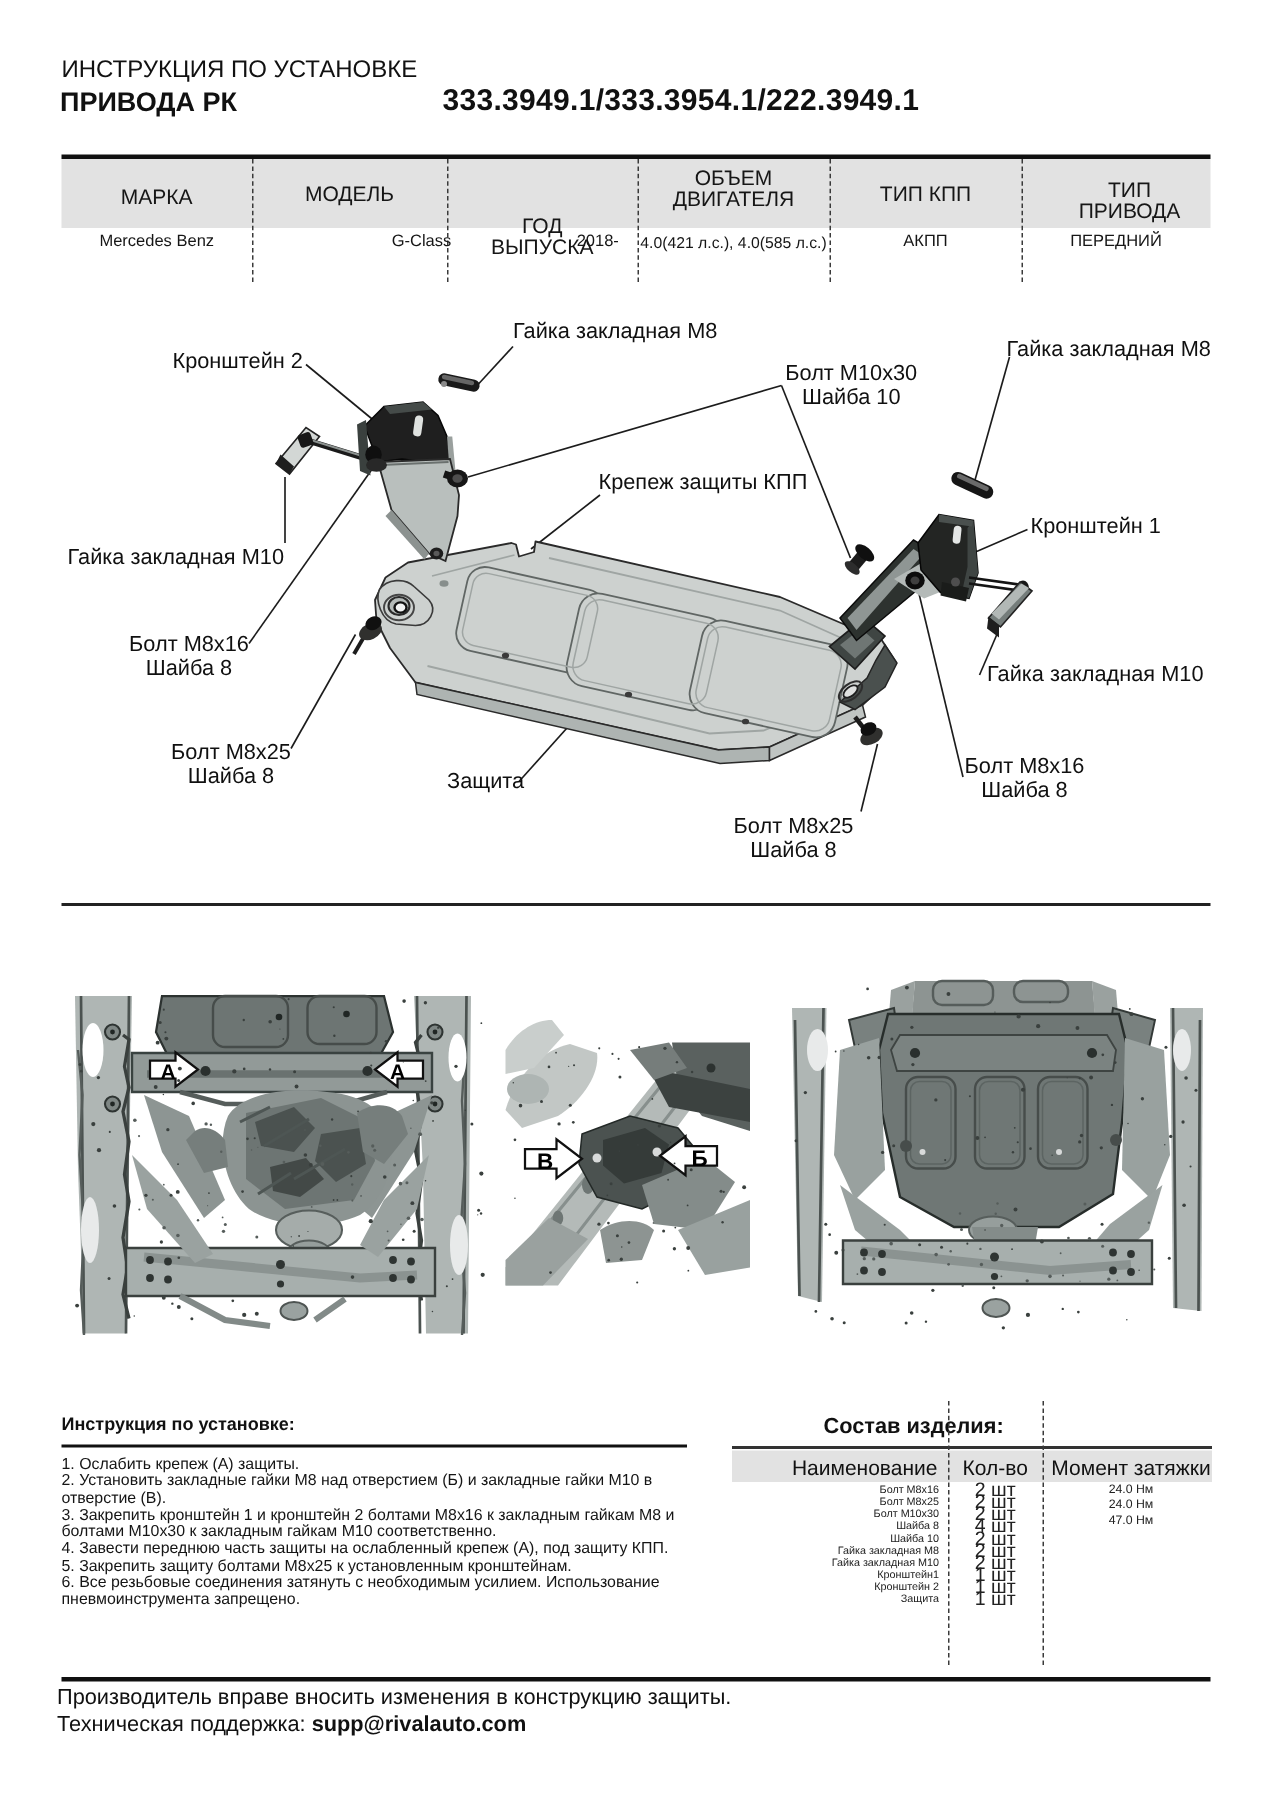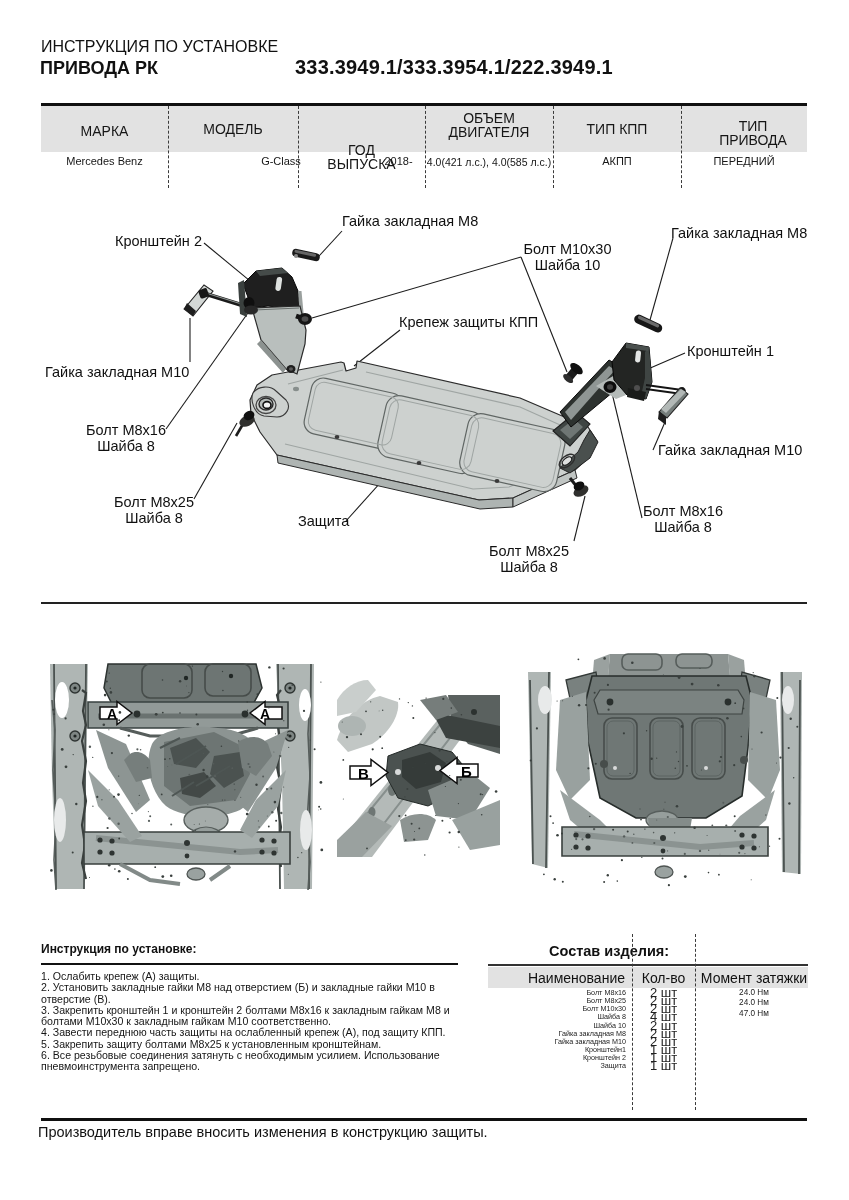--- a/index.html
+++ b/index.html
@@ -660,14 +660,15 @@
 </div>
 <div class="abs" style="left:633px;top:989px;width:61px;text-align:center;font-size:13px;line-height:8.15px;color:#222;">
 2 шт<br>2 шт<br>2 шт<br>4 шт<br>2 шт<br>2 шт<br>2 шт<br>1 шт<br>1 шт<br>1 шт
 </div>
 <div class="abs" style="left:700px;top:988px;width:108px;text-align:center;font-size:8.2px;line-height:10.4px;color:#222;">
 24.0 Нм<br>24.0 Нм<br>47.0 Нм
 </div>
 
 <div class="abs" style="left:41px;top:1118px;width:766px;height:3.4px;background:#101010;"></div>
 <div class="abs nw" style="left:38px;top:1124px;font-size:14.5px;">Производитель вправе вносить изменения в конструкцию защиты.</div>
+<div class="abs nw" style="left:38px;top:1142px;font-size:14.5px;">Техническая поддержка: <span class="b">supp@rivalauto.com</span></div>
 
 </div>
 
 </body></html>

